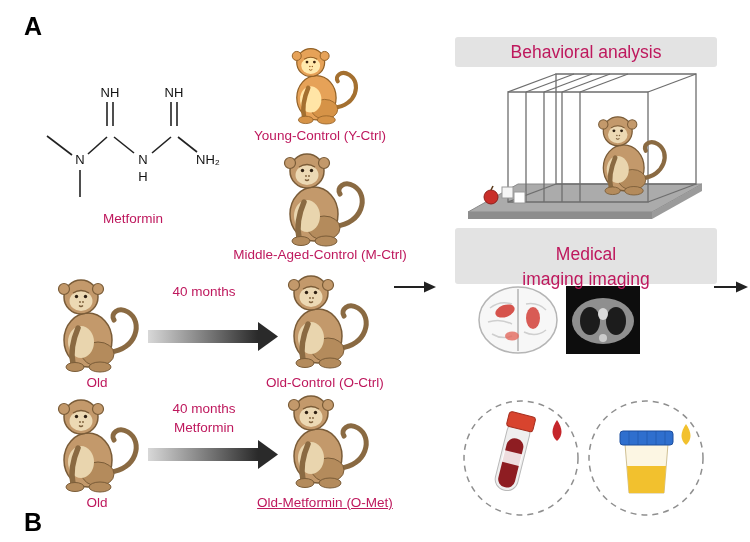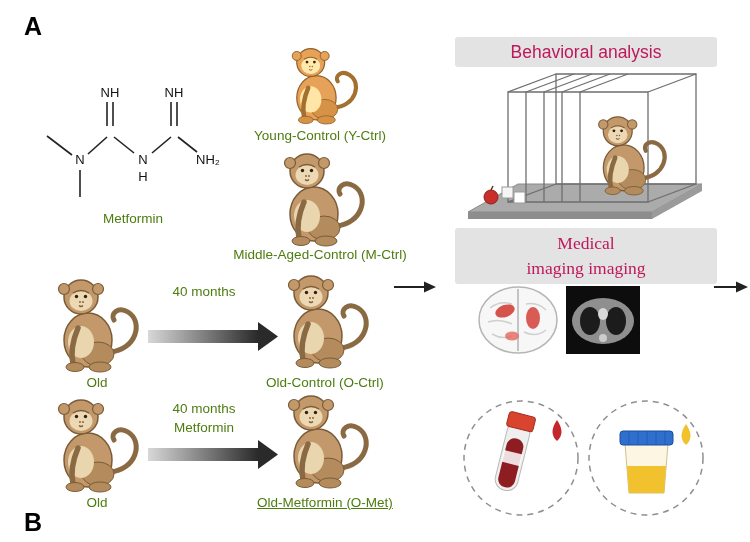--- a/index.html
+++ b/index.html
@@ -3,32 +3,32 @@
 <meta charset="utf-8">
 <style>
   * { margin:0; padding:0; box-sizing:border-box; }
   html,body { background:#ffffff; }
   .figure {
     position:relative; width:750px; height:542px; background:#ffffff;
     font-family:"Liberation Sans", sans-serif; overflow:hidden;
   }
   .art { position:absolute; left:0; top:0; }
   .lbl {
-    position:absolute; font-size:13.5px; color:#4d7c0f;
+    position:absolute; font-size:13.5px; color:#be185d;
     text-align:center; line-height:18px;
   }
   .panel-letter {
     position:absolute; font-size:25px; font-weight:bold; color:#000000;
   }
   .hdr {
     position:absolute; background:#e3e3e3; color:#be185d;
     text-align:center; font-size:17.5px; border-radius:3px;
   }
   .hdr-one { line-height:30px; }
-  .hdr-two { line-height:25px; padding-top:3px;font-family:Liberation Serif, serif; }
+  .hdr-two { line-height:25px; padding-top:14px; }
   .treat div { line-height:19px; }
 </style>
 </head>
 <body>
 
 <div class="figure">
 
   <svg class="art" width="750" height="542" viewBox="0 0 750 542">
     <defs>
       <linearGradient id="arrowGrad" x1="0" y1="0" x2="1" y2="0">

